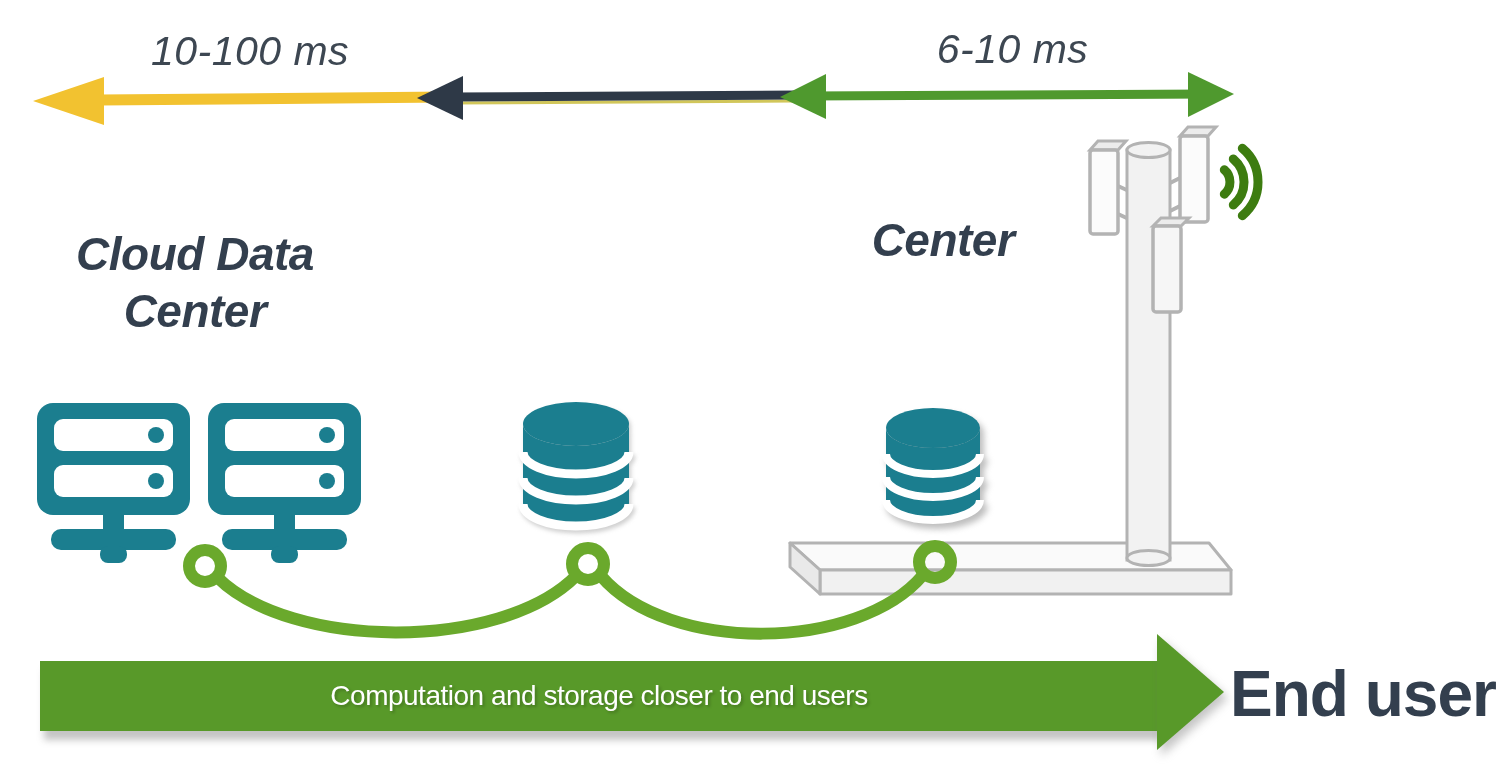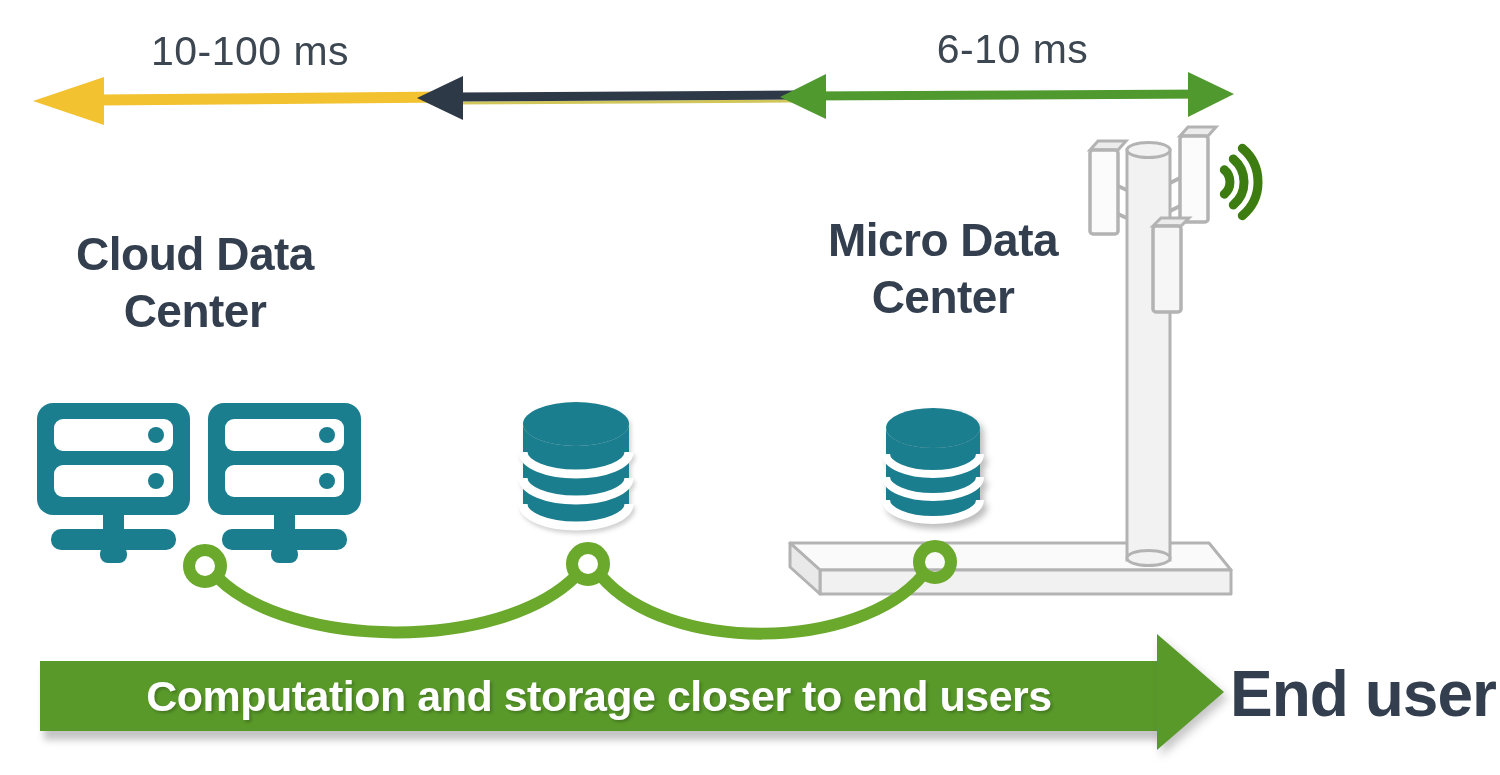--- a/index.html
+++ b/index.html
@@ -6,39 +6,39 @@
     --teal:#1b7e8f; --navy:#333f4e; --slate:#3d4752; --yellow:#f2c230;
     --dark_arrow:#2e3947; --green_arrow:#4f992e; --green_curve:#6aa92c;
     --green_banner:#589929; --green_signal:#3d7c10; --gray_stroke:#b3b3b3;
   }
   html,body{margin:0;padding:0;background:#fff;}
   .canvas{
     position:relative; width:1500px; height:775px; background:#fff; overflow:hidden;
     font-family:"Liberation Sans", sans-serif;
   }
   .layer{position:absolute; left:0; top:0; z-index:1;}
-  .txt{position:absolute; z-index:2; text-align:center;}
+  .txt{position:absolute; z-index:2; text-align:center;font-style:italic;}
 
   .latency-label{ color:var(--slate); font-size:41px; font-weight:400; letter-spacing:.5px;}
   .lat-wan{left:130px; top:28px; width:240px;}
   .lat-edge{left:900px; top:26px; width:225px;}
 
   .tier-title{ color:var(--navy); font-size:46px; font-weight:700; line-height:57px; letter-spacing:-.5px;}
   .t-cloud{left:35px;  top:226px; width:320px;}
   .t-regional{left:418px; top:222px; width:322px;}
   .t-micro{left:788px; top:212px; width:310px;}
   .tier-title span{display:block;}
 
   .banner{
     position:absolute; z-index:2; left:40px; top:661px; width:1118px; height:70px;
     background:var(--green_banner); display:flex; align-items:center; justify-content:center;
     box-shadow:4px 9px 7px rgba(110,110,110,.4);
   }
   .banner-text{
-    color:#fff; font-size:43px; font-weight:700; letter-spacing:-.5px; white-space:nowrap;
+    color:#fff; font-size:28px; font-weight:400; letter-spacing:-.5px; white-space:nowrap;
     text-shadow:2px 2px 3px rgba(0,0,0,.22);
   }
   .banner-head{
     position:absolute; z-index:2; left:1157px; top:634px; width:67px; height:116px;
     background:var(--green_banner);
     clip-path:polygon(0 0, 100% 50%, 0 100%);
   }
   .banner-head-wrap{position:absolute;z-index:2;filter:drop-shadow(4px 6px 5px rgba(110,110,110,.4));}
   .end-user{
     position:absolute; z-index:2; left:1230px; top:661px; width:266px; height:66px;
@@ -153,21 +153,20 @@
   <div class="txt latency-label lat-wan">10-100 ms</div>
   <div class="txt latency-label lat-edge">6-10 ms</div>
 
   <div class="txt tier-title t-cloud">
     <span>Cloud Data</span>
     <span>Center</span>
   </div>
   <div class="txt tier-title t-regional">
   </div>
   <div class="txt tier-title t-micro">
-    <span>Micro Data</span>
     <span>Center</span>
   </div>
 
   <div class="banner">
     <span class="banner-text">Computation and storage closer to end users</span>
   </div>
   <div class="banner-head-wrap">
     <div class="banner-head"></div>
   </div>
   <div class="end-user">End user</div>

